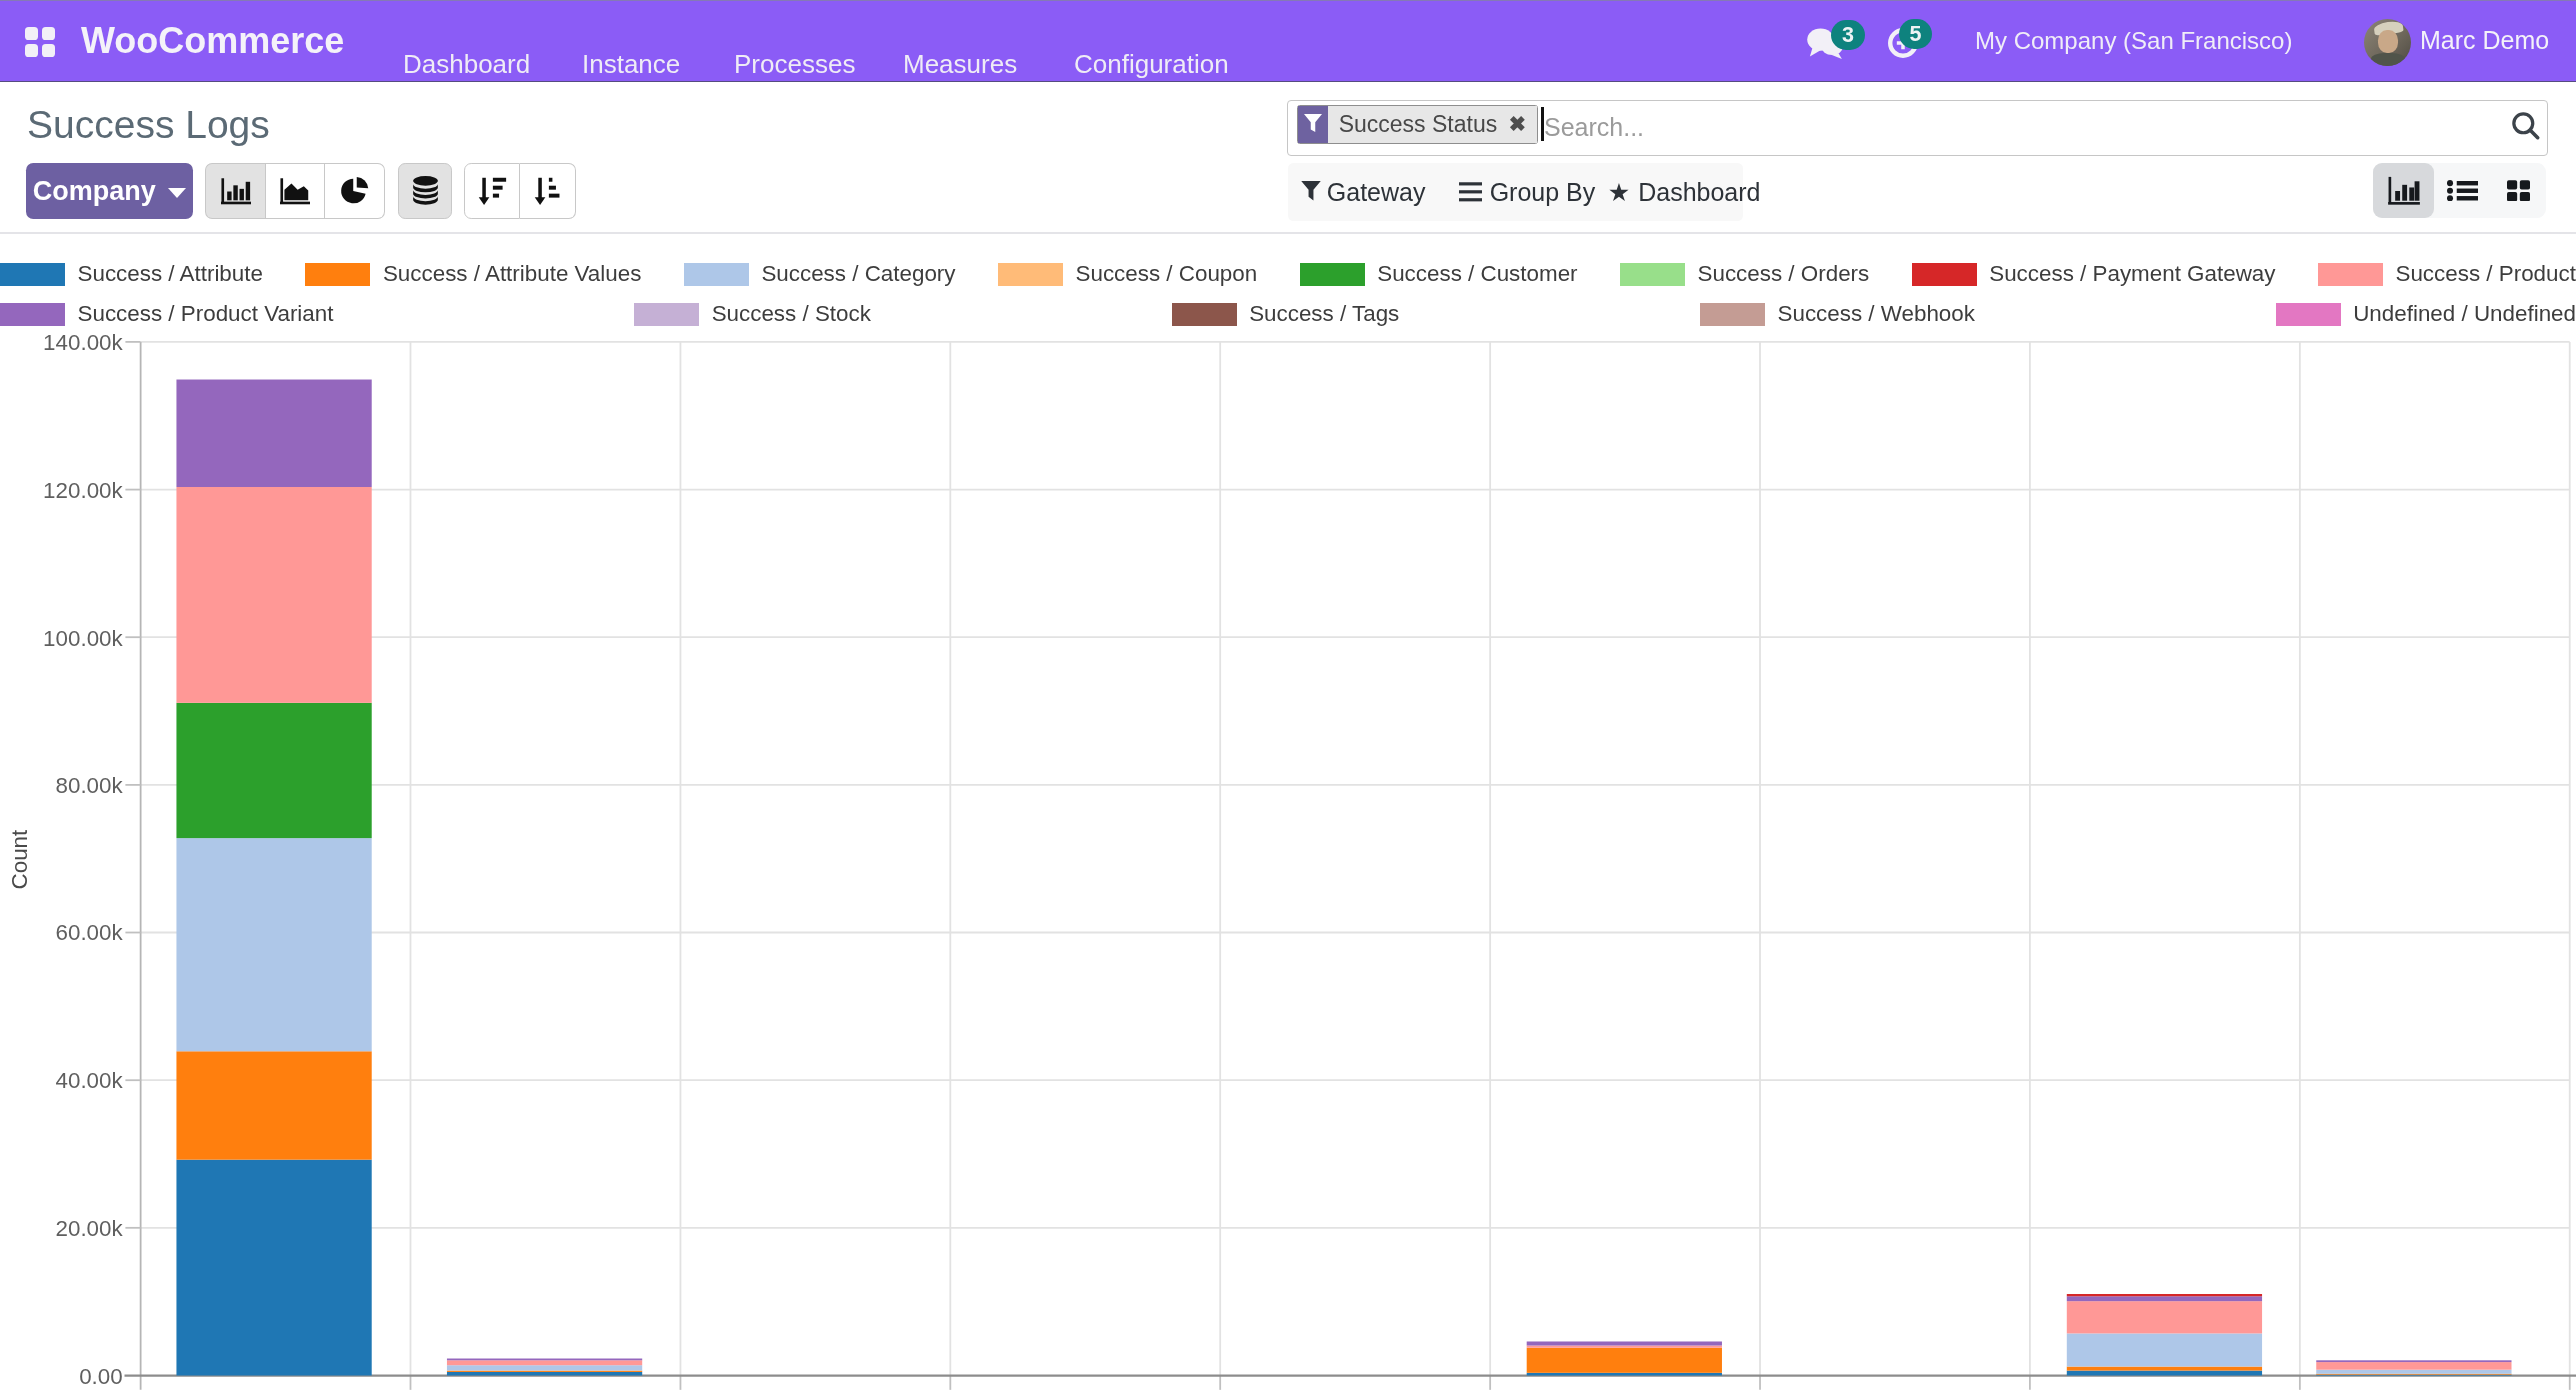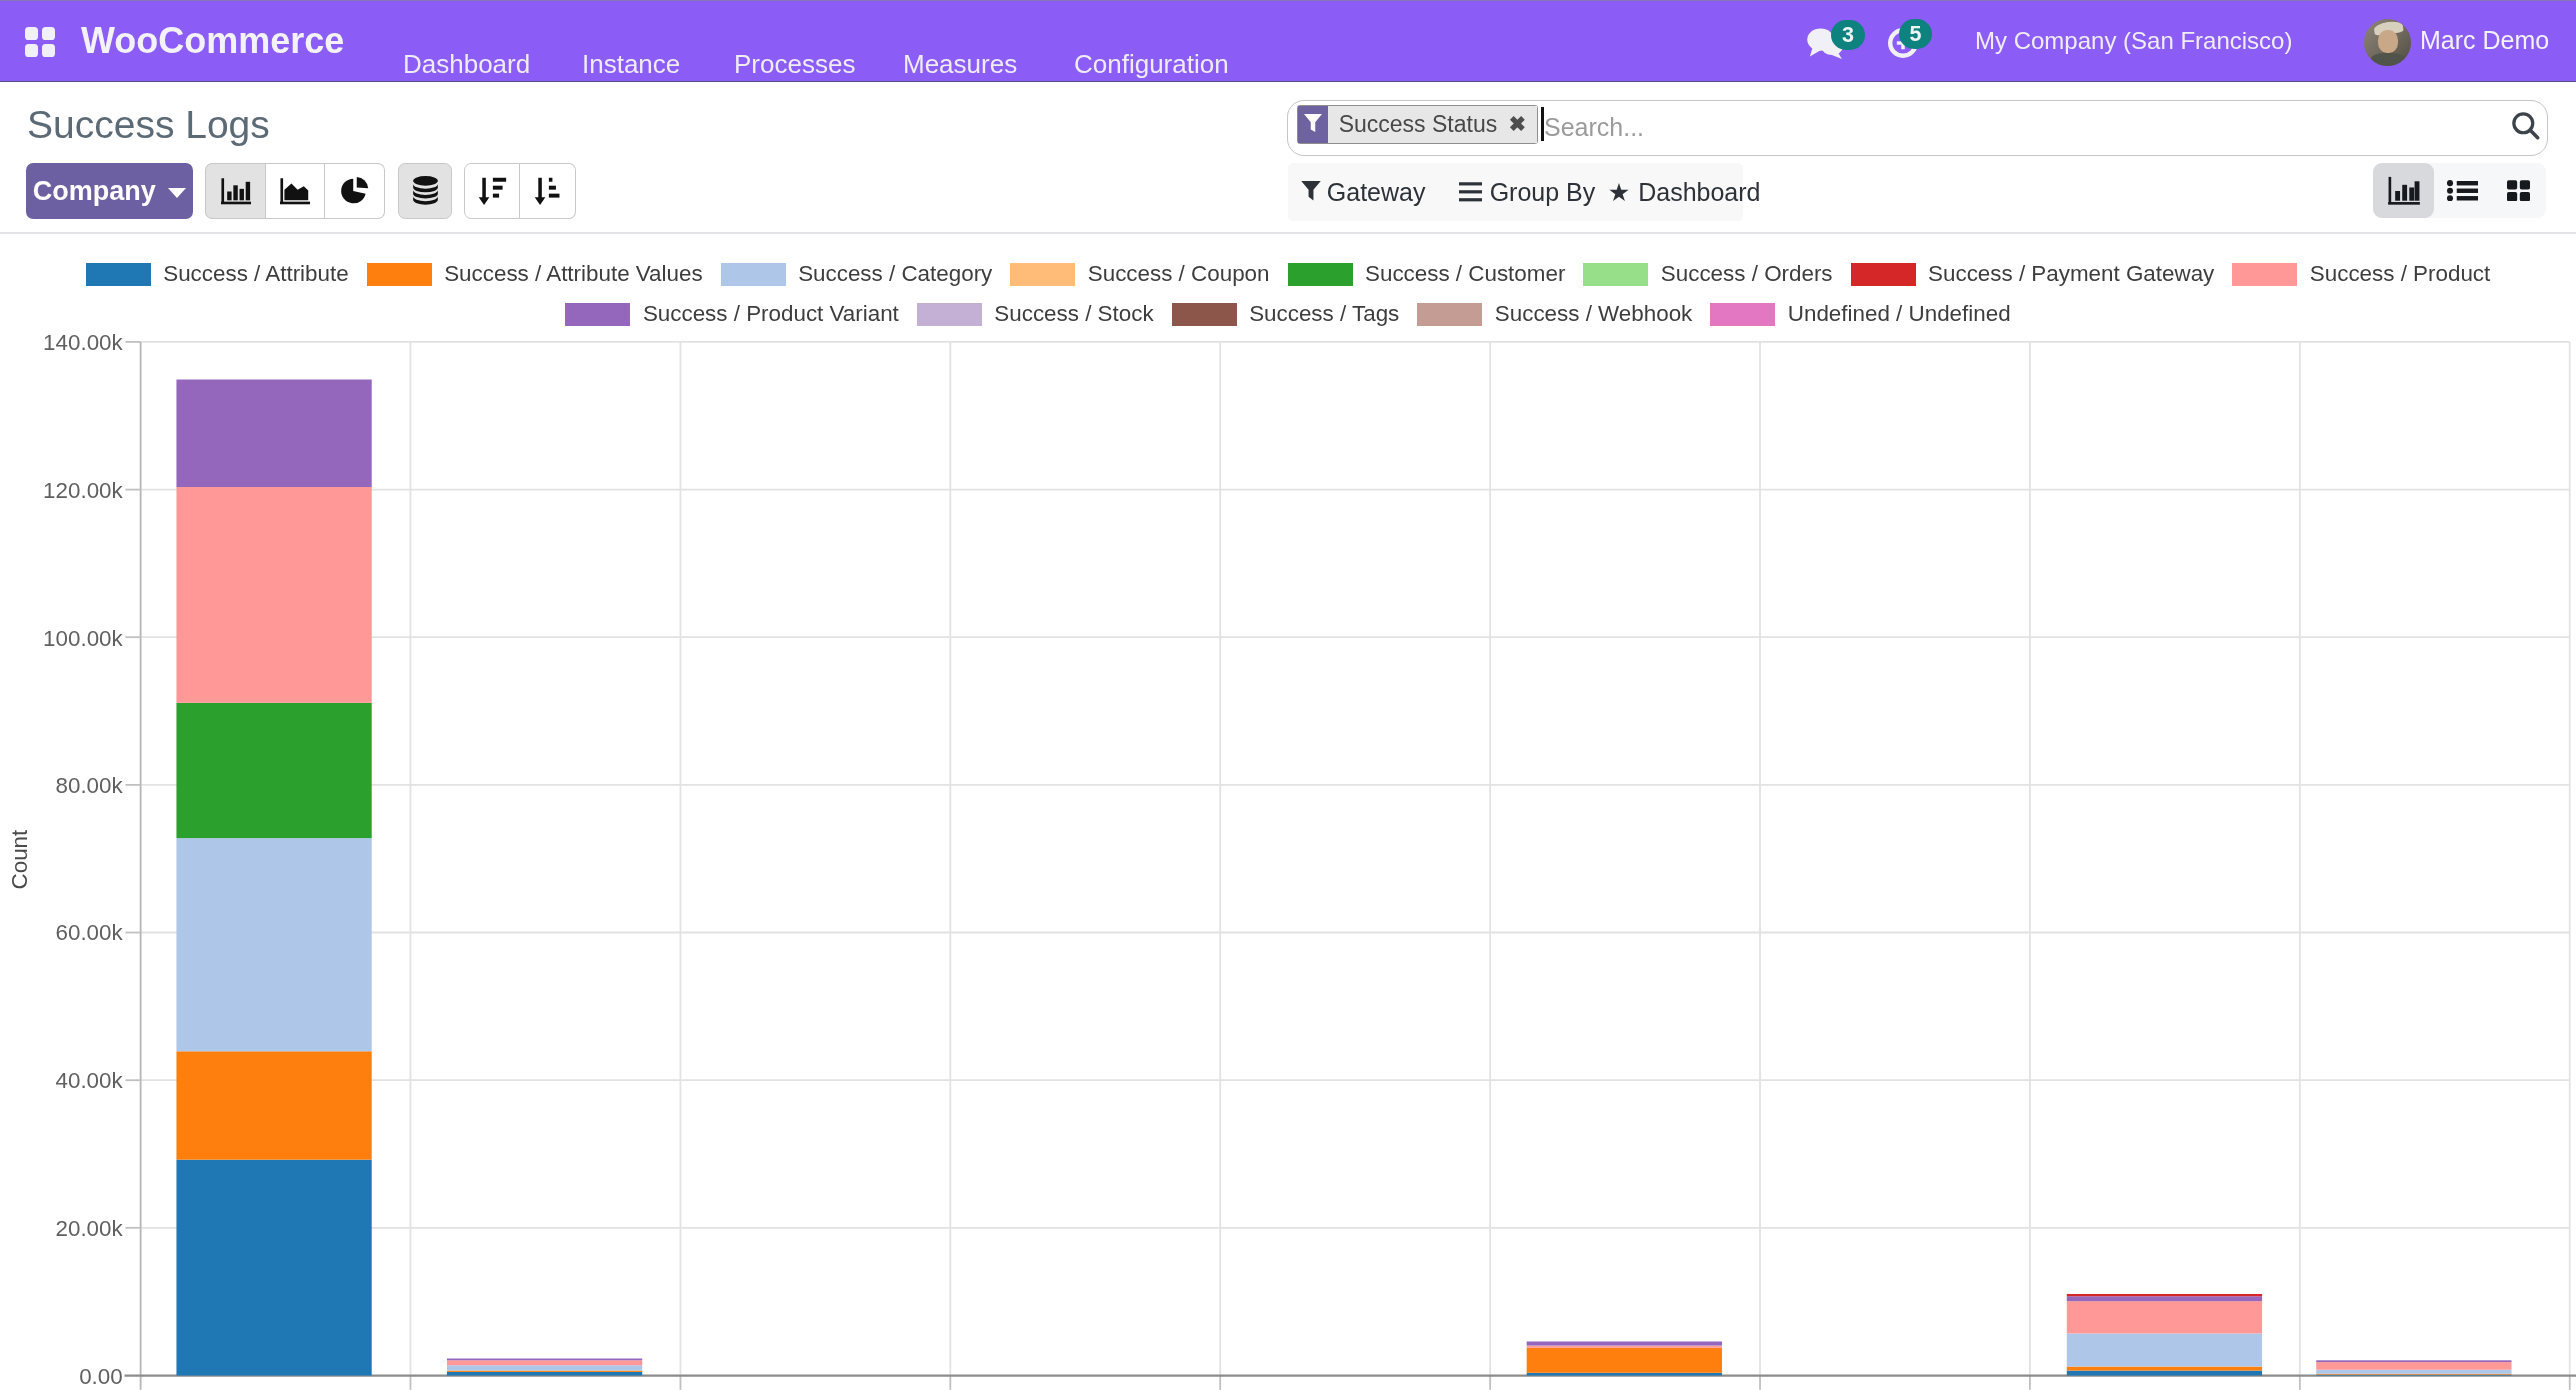--- a/index.html
+++ b/index.html
@@ -22,21 +22,21 @@
 #avatar .hair{position:absolute;left:10px;top:2.7px;width:29px;height:11.6px;border-radius:50% 50% 20% 20%;background:#d6d0bd;transform:rotate(-8deg);}
 #avatar .face{position:absolute;left:14.3px;top:10.7px;width:20px;height:23px;border-radius:45%;background:#c9a888;}
 #avatar .bod{position:absolute;left:7.2px;top:34px;width:34px;height:14.3px;border-radius:40% 40% 0 0;background:#50544a;}
 #username { position:absolute; left:2420px; top:0; height:79px; line-height:79px; color:#f4f2f9; font-size:25px; }
 
 
 #title { position:absolute; left:27px; top:103px; font-size:39px; color:#5b6a75; }
 
 
 #search { position:absolute; left:1287px; top:100px; width:1261px; height:56px; background:#fff;
-  border:1.8px solid #c6c6c6; border-radius:17px;text-decoration:underline; }
+  border:1.8px solid #c6c6c6; border-radius:4px;text-decoration:underline; }
 #facet { position:absolute; left:9px; top:3.6px; height:39px; border:1.8px solid #8e8e8e; border-radius:2.7px; display:flex; }
 #facet .fic { width:30px; background:#6e62a0; display:flex; align-items:center; justify-content:center; }
 #facet .flab { background:#e7e7e7; display:flex; align-items:center; padding:0 10.7px; font-size:23px; color:#484848; }
 #facet .fx { margin-left:11.6px; font-size:20.6px; color:#4e4e4e; font-weight:bold; }
 #caret { position:absolute; left:253px; top:6.3px; width:2.7px; height:34px; background:#111; }
 #placeholder { position:absolute; left:256px; top:0; height:52px; line-height:52px; font-size:25px; color:#9b9b9b; }
 
 
 .btn { position:absolute; top:163px; height:56px; background:#fff; border:1.8px solid #c8c8c8; display:flex; align-items:center; justify-content:center; }
 .btn.active { background:#e2e2e2; }
@@ -49,21 +49,21 @@
   display:flex; align-items:center; font-size:25px; color:#2d3238; font-weight:500; }
 #filterbar .seg { display:flex; align-items:center; white-space:nowrap; }
 
 
 #switcher { position:absolute; left:2373px; top:163px; width:173px; height:55px; background:#f6f7f8; border-radius:9px; display:flex; }
 #switcher .sw { width:56px; display:flex; align-items:center; justify-content:center; }
 #switcher .sw.active { width:61px; }
 #switcher .sw.active { background:#d7d9dc; border-radius:9px; }
 
 
-.legrow { position:absolute; left:0; width:2576px; display:flex; justify-content:center; gap:18px; }
+.legrow { position:absolute; left:0; width:2576px; display:flex; justify-content:space-between; gap:18px; }
 .legitem { display:flex; align-items:center; font-size:22.4px; color:#3d3d3d; white-space:nowrap; }
 .legitem .sw { width:65px; height:23px; margin-right:12.5px; }
 </style>
 </head>
 <body>
 
 <div id="navbar">
   <div id="appsicon">
     <div style="left:0;top:0"></div>
       <div style="left:17px;top:0"></div>

